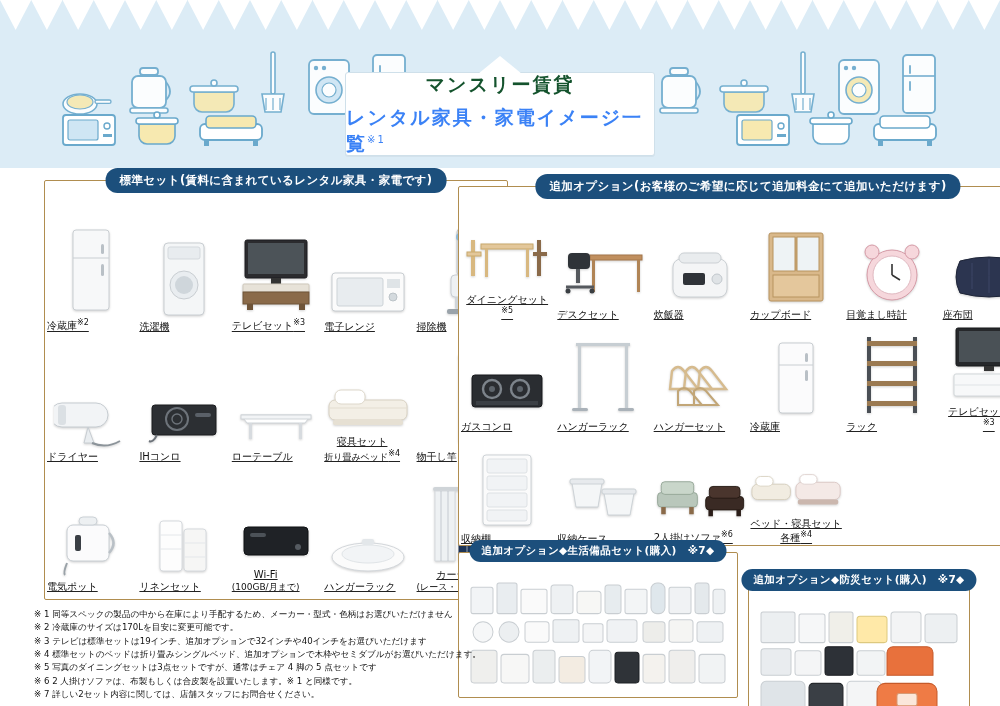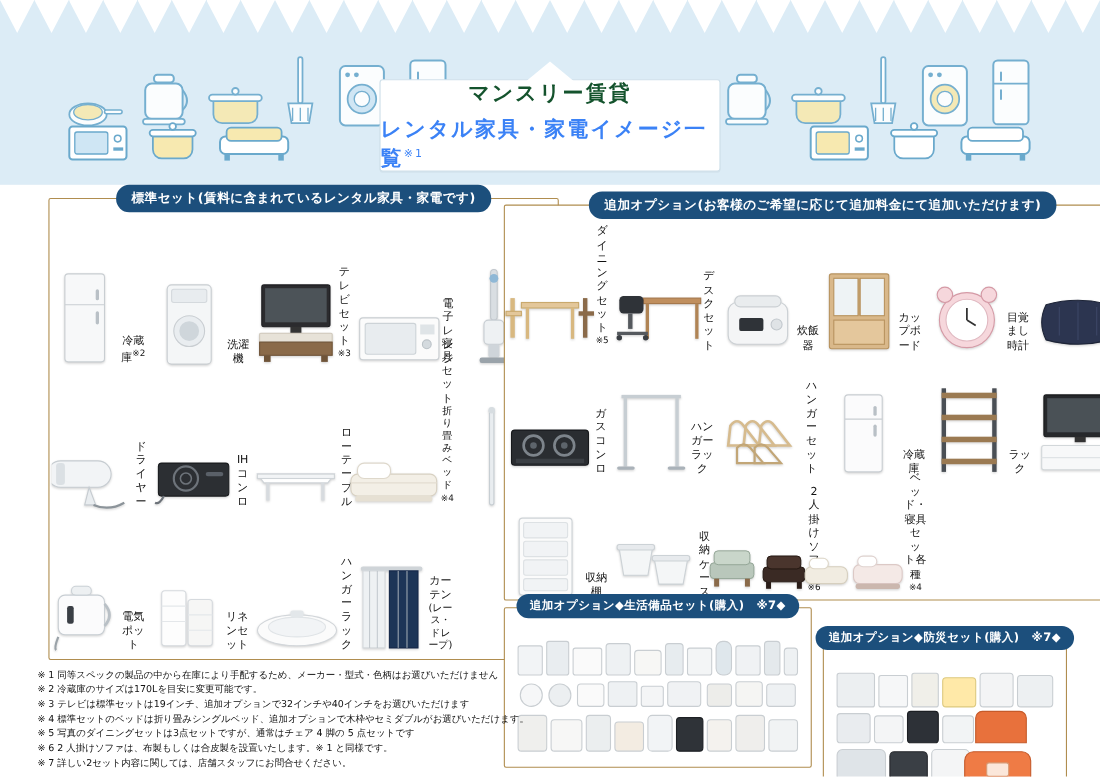--- a/index.html
+++ b/index.html
@@ -69,21 +69,21 @@
   .panel-head.small { font-size:10.5px; padding:4px 12px;}
 
   #panel-standard { left:32px; top:180px; width:464px; height:420px;margin-left:12px; }
   #panel-option   { left:458px; top:186px; width:580px; height:360px; }
   #panel-living   { left:458px; top:552px; width:280px; height:146px;padding-left:17px; }
   #panel-disaster { left:748px; top:581px; width:222px; height:146px; }
 
   
   .grid { position:absolute; left:0; top:22px; width:100%; display:flex; flex-wrap:wrap; }
   .cell {
-    display:flex; flex-direction:row; align-items:flex-end; justify-content:flex-end;
+    display:flex; flex-direction:column; align-items:flex-start; justify-content:flex-end;text-decoration:underline;
   }
   .thumb {
     display:flex; align-items:flex-end; justify-content:center;
     width:100%;
   }
   .cap {
     font-size:10px; line-height:1.25; text-align:center; margin-top:4px; color:#111;
     font-family:"DejaVu Sans", sans-serif;
   }
   .cap .ref { font-size:8px; vertical-align:super; }
@@ -408,20 +408,30 @@
       <div class="thumb">
           <svg class="shadow" width="64" height="62" viewBox="0 0 64 62">
         <rect x="8" y="6" width="22" height="50" rx="3" fill="#fdfdfd" stroke="#d6dade"></rect>
         <rect x="32" y="14" width="22" height="42" rx="3" fill="#f6f6f5" stroke="#d6dade"></rect>
         <path d="M8 20 h22 M8 34 h22 M32 28 h22 M32 42 h22" stroke="#e4e7ea"></path>
       </svg>
         </div>
       <div class="cap"><span>リネンセット</span></div>
     </div>
 
+    <div class="cell">
+      <div class="thumb">
+          <svg class="shadow" width="76" height="48" viewBox="0 0 76 48">
+        <rect x="6" y="10" width="64" height="28" rx="4" fill="#1f2226" stroke="#0e1013"></rect>
+        <rect x="12" y="16" width="16" height="4" rx="2" fill="#4c5258"></rect>
+        <circle cx="60" cy="30" r="3" fill="#555b61"></circle>
+      </svg>
+        </div>
+      <div class="cap"><span>Wi-Fi</span><span class="sub">(100GB/月まで)</span></div>
+    </div>
 
     <div class="cell">
       <div class="thumb">
           <svg class="shadow" width="80" height="46" viewBox="0 0 80 46">
         <ellipse cx="40" cy="26" rx="36" ry="14" fill="#fbfbfb" stroke="#d2d6da"></ellipse>
         <ellipse cx="40" cy="23" rx="26" ry="9" fill="#f2f4f6" stroke="#e0e4e7"></ellipse>
         <rect x="34" y="8" width="12" height="6" rx="2" fill="#e3e7ea"></rect>
       </svg>
         </div>
       <div class="cap"><span>ハンガーラック</span></div>

